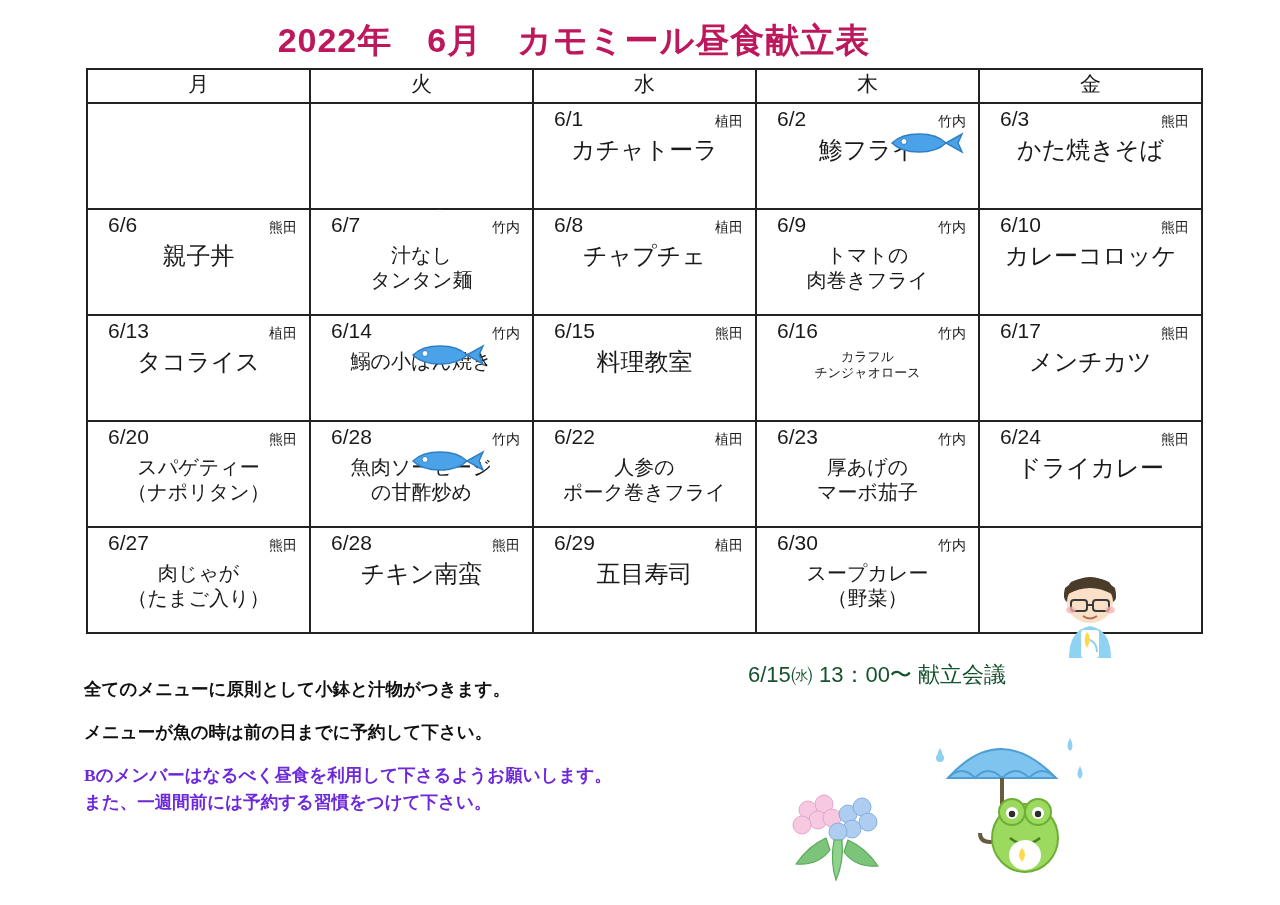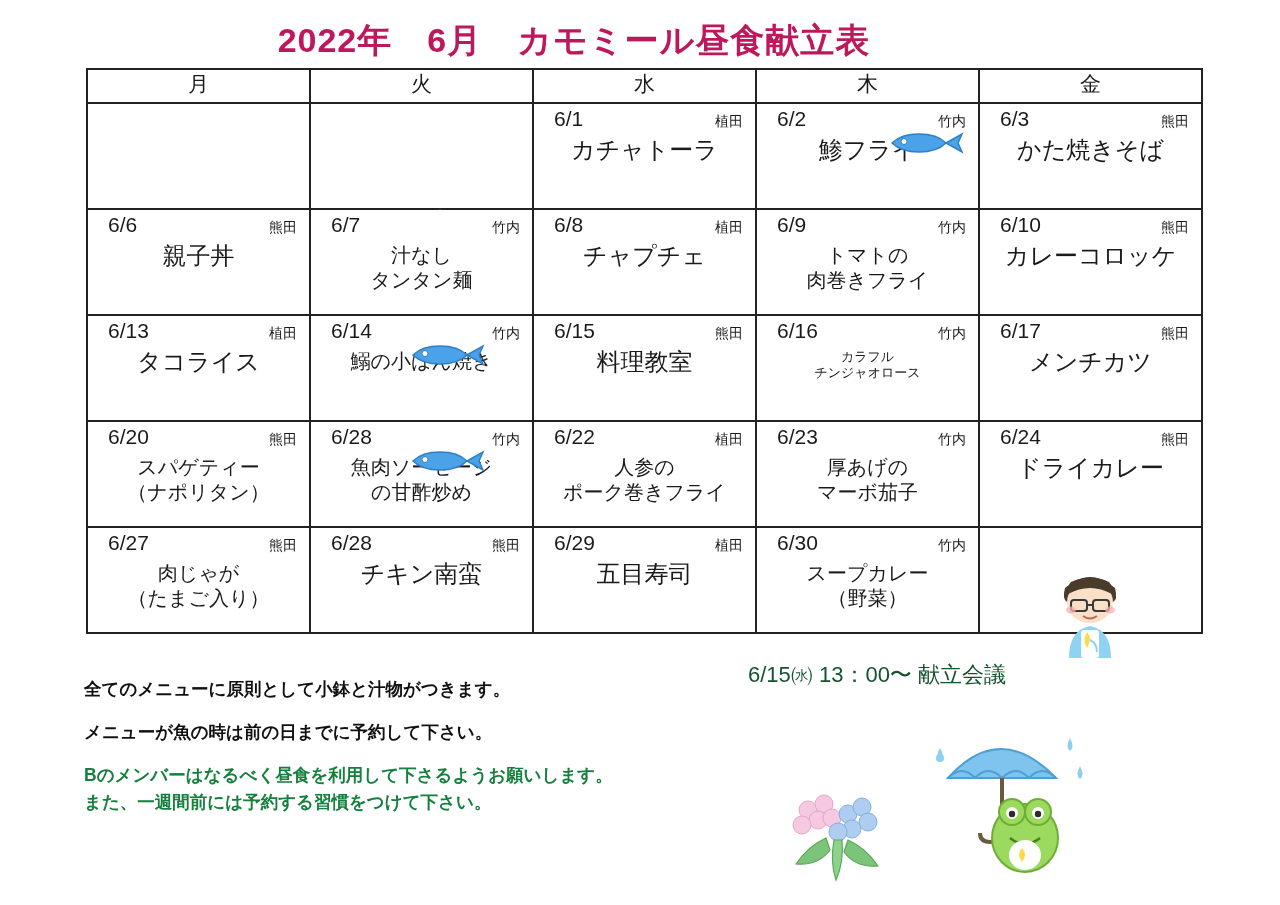--- a/index.html
+++ b/index.html
@@ -117,21 +117,21 @@
     position: absolute;
     left: 84px;
     top: 676px;
     width: 640px;
     font-size: 17.5px;
     font-weight: bold;
     line-height: 1.55;
     color: #111;
   }
   .notes .blk { margin-bottom: 16px; }
-  .notes .red { color: #15803d; }
+  .notes .red { color: #6d28d9; font-family: Liberation Serif, serif; }
   .notes .inline-fish {
     display: inline-block;
     width: 78px;
     height: 20px;
     vertical-align: middle;
     margin: 0 2px;
   }
   .meeting {
     position: absolute;
     left: 748px;

